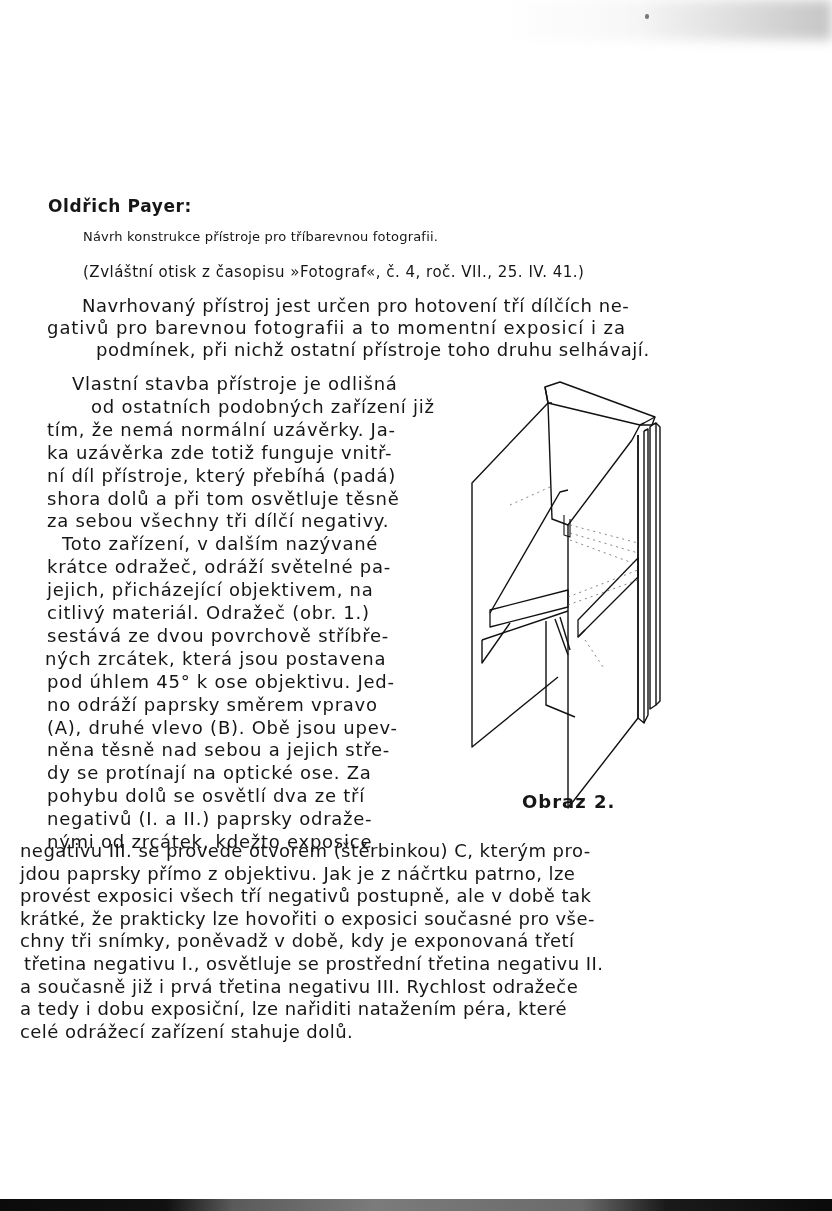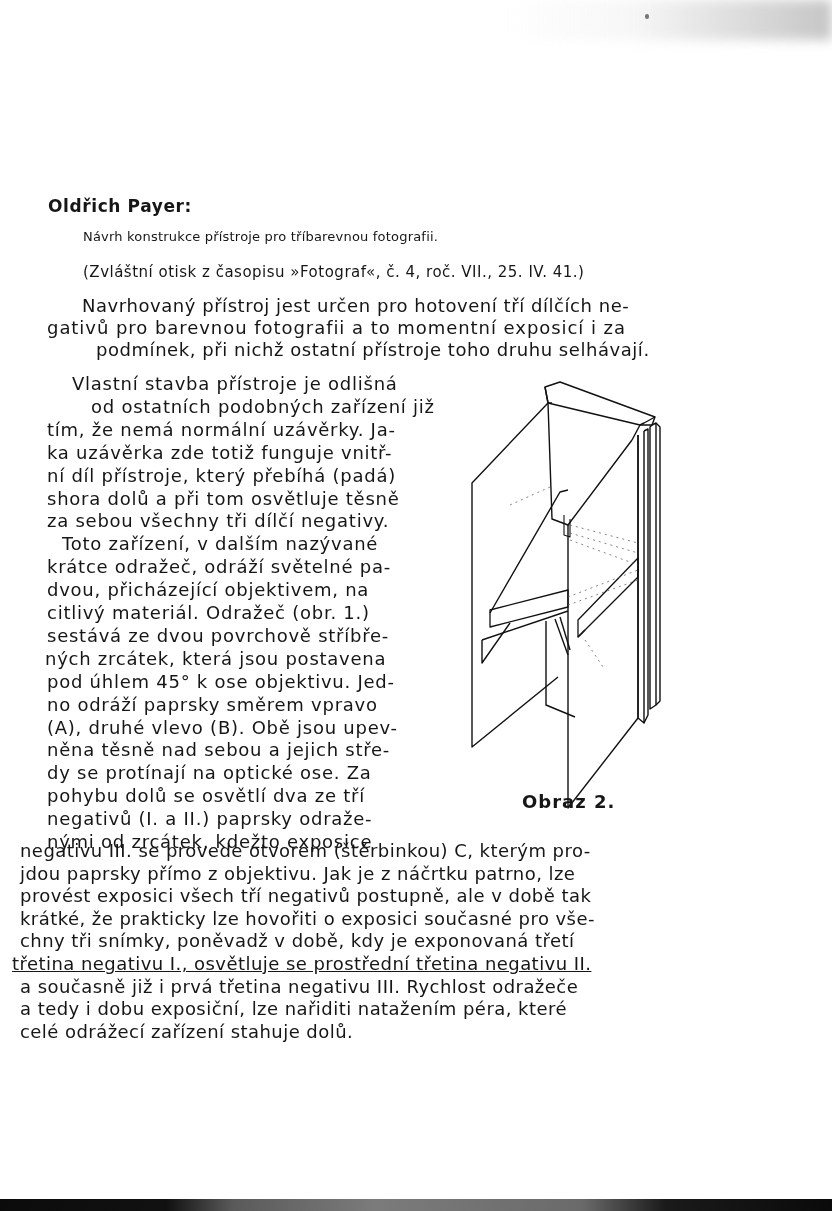--- a/index.html
+++ b/index.html
@@ -65,41 +65,41 @@
 <div id="narrow-col">
     <div class="line narrow" style="left: 72px; top: 373px;">Vlastní stavba přístroje je odlišná</div>
     <div class="line narrow" style="left: 47px; top: 395.9px; margin-left: 44px;">od ostatních podobných zařízení již</div>
     <div class="line narrow" style="left: 47px; top: 418.8px;">tím, že nemá normální uzávěrky. Ja-</div>
     <div class="line narrow" style="left: 47px; top: 441.7px;">ka uzávěrka zde totiž funguje vnitř-</div>
     <div class="line narrow" style="left: 47px; top: 464.6px;">ní díl přístroje, který přebíhá (padá)</div>
     <div class="line narrow" style="left: 47px; top: 487.5px;">shora dolů a při tom osvětluje těsně</div>
     <div class="line narrow" style="left: 47px; top: 510.4px;">za sebou všechny tři dílčí negativy.</div>
     <div class="line narrow" style="left: 47px; top: 533.3px; margin-left: 15px;">Toto zařízení, v dalším nazývané</div>
     <div class="line narrow" style="left: 47px; top: 556.2px;">krátce odražeč, odráží světelné pa-</div>
-    <div class="line narrow" style="left: 47px; top: 579.1px;">dvou, přicházející objektivem, na</div>
+    <div class="line narrow" style="left: 47px; top: 579.1px;">jejich, přicházející objektivem, na</div>
     <div class="line narrow" style="left: 47px; top: 602px;">citlivý materiál. Odražeč (obr. 1.)</div>
     <div class="line narrow" style="left: 47px; top: 624.9px;">sestává ze dvou povrchově stříbře-</div>
     <div class="line narrow" style="left: 45px; top: 647.8px;">ných zrcátek, která jsou postavena</div>
     <div class="line narrow" style="left: 47px; top: 670.7px;">pod úhlem 45° k ose objektivu. Jed-</div>
     <div class="line narrow" style="left: 47px; top: 693.6px;">no odráží paprsky směrem vpravo</div>
     <div class="line narrow" style="left: 47px; top: 716.5px;">(A), druhé vlevo (B). Obě jsou upev-</div>
     <div class="line narrow" style="left: 47px; top: 739.4px;">něna těsně nad sebou a jejich stře-</div>
     <div class="line narrow" style="left: 47px; top: 762.3px;">dy se protínají na optické ose. Za</div>
     <div class="line narrow" style="left: 47px; top: 785.2px;">pohybu dolů se osvětlí dva ze tří</div>
     <div class="line narrow" style="left: 47px; top: 808.1px;">negativů (I. a II.) paprsky odraže-</div>
     <div class="line narrow" style="left: 47px; top: 831px;">nými od zrcátek, kdežto exposice</div>
   </div>
 
 <div id="wide-col">
     <div class="line" style="left: 20px; top: 840px;">negativu III. se provede otvorem (štěrbinkou) C, kterým pro-</div>
     <div class="line" style="left: 20px; top: 862.6px;">jdou paprsky přímo z objektivu. Jak je z náčrtku patrno, lze</div>
     <div class="line" style="left: 20px; top: 885.2px;">provést exposici všech tří negativů postupně, ale v době tak</div>
     <div class="line" style="left: 20px; top: 907.8px;">krátké, že prakticky lze hovořiti o exposici současné pro vše-</div>
     <div class="line" style="left: 20px; top: 930.4px;">chny tři snímky, poněvadž v době, kdy je exponovaná třetí</div>
-    <div class="line" style="left: 12px; top: 953px; text-decoration: underline;">třetina negativu I., osvětluje se prostřední třetina negativu II.</div>
+    <div class="line" style="left: 24px; top: 953px;">třetina negativu I., osvětluje se prostřední třetina negativu II.</div>
     <div class="line" style="left: 20px; top: 975.6px;">a současně již i prvá třetina negativu III. Rychlost odražeče</div>
     <div class="line" style="left: 20px; top: 998.2px;">a tedy i dobu exposiční, lze nařiditi natažením péra, které</div>
     <div class="line" style="left: 20px; top: 1020.8px;">celé odrážecí zařízení stahuje dolů.</div>
   </div>
 
 <div class="figure">
   <svg viewBox="0 0 225 440" fill="none" stroke="#111" stroke-width="1.4" stroke-linejoin="round">
 
     <path d="M85 12 L100 7 L195 42 L192 50 L180 50 L88 28 Z"></path>
     <path d="M85 12 L88 28 L92 28"></path>

